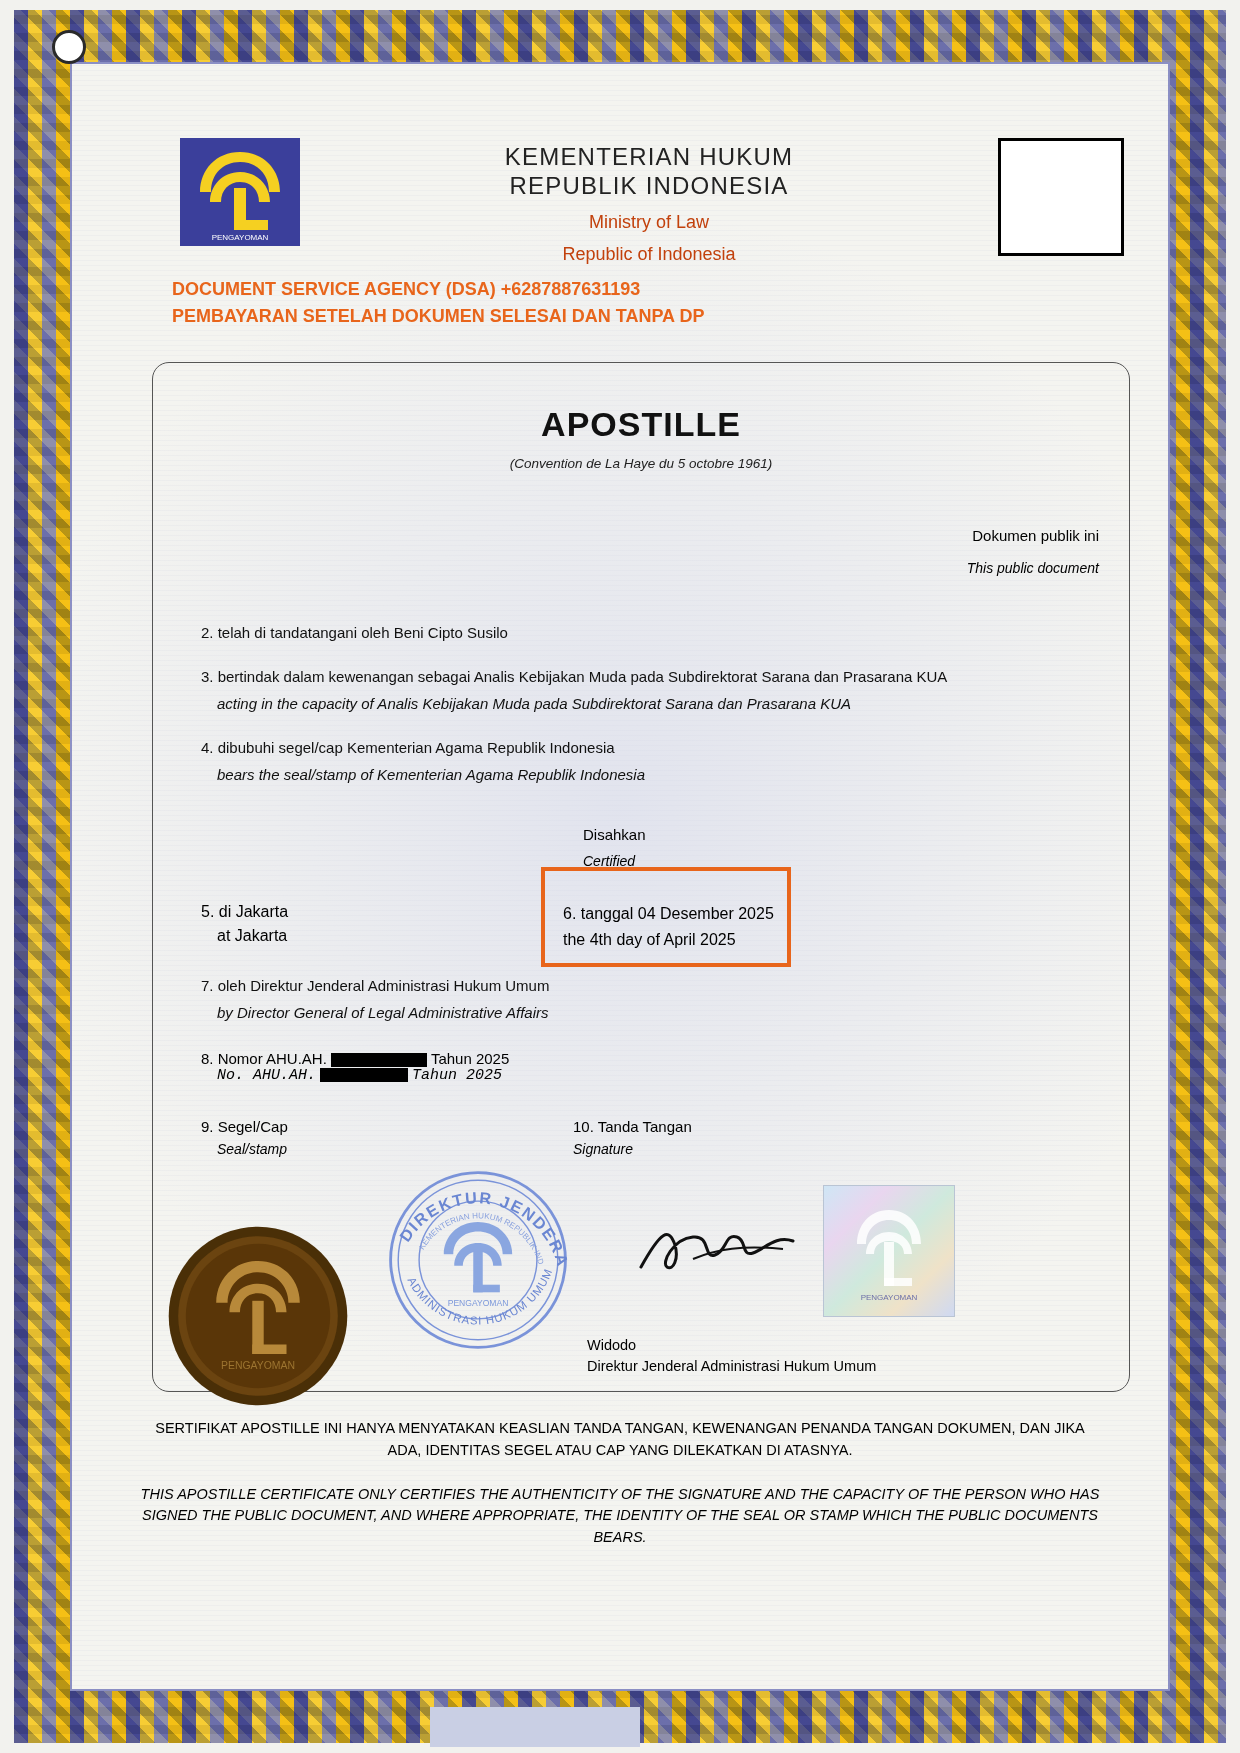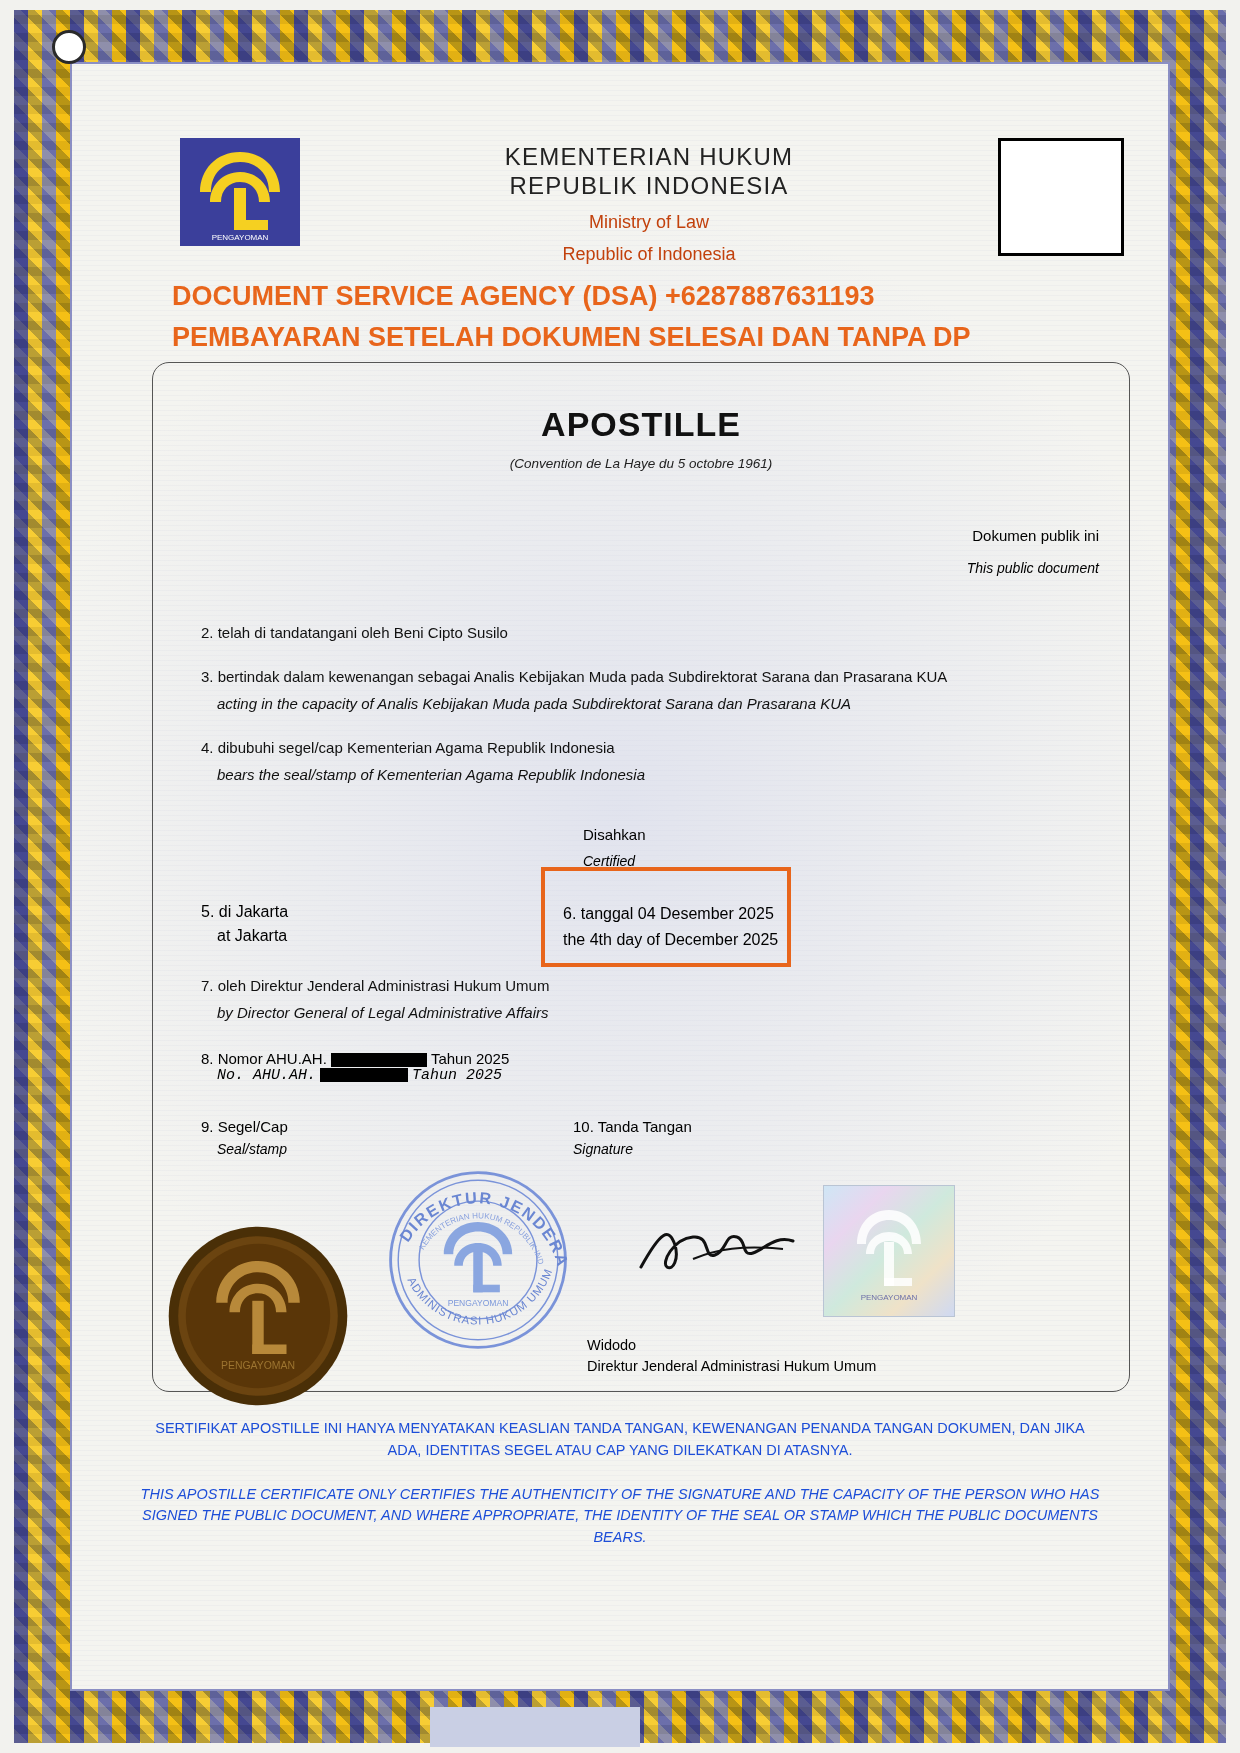--- a/index.html
+++ b/index.html
@@ -162,21 +162,21 @@
   }
 
   
   .promo {
     position: absolute;
     left: 80px;
     top: 198px;
     right: 40px;
     color: #E8651B;
     font-weight: bold;
-    font-size: 27px;
+    font-size: 18px;
     line-height: 1.52;
     z-index: 8;
   }
 
   
   .panel {
     position: relative;
     margin: 96px 18px 0 60px;
     border: 1.5px solid #555;
     border-radius: 17px;
@@ -314,21 +314,21 @@
     left: 14px;
     top: 178px;
     font-size: 14.5px;
     line-height: 1.45;
   }
 
   
   .footer {
     margin: 26px 46px 0 46px;
     text-align: center;
-    color: #1d4ed8;
+    color: #000000;
   }
   .footer .id {
     font-size: 14.5px;
     line-height: 1.5;
   }
   .footer .en {
     font-size: 14.5px;
     font-style: italic;
     line-height: 1.5;
     margin-top: 22px;
@@ -424,21 +424,21 @@
 
       <div class="row-5-6">
         <div class="col-left">
           <div class="id indent-1">5. di Jakarta</div>
           <div class="en indent-en" style="margin-top:6px;">at Jakarta</div>
         </div>
         <div class="col-right">
           <div class="date-highlight"></div>
           <div class="date-text">
             <div class="id">6. tanggal 04 Desember 2025</div>
-            <div class="en" style="margin-top:8px;">the 4th day of December 2025</div>
+            <div class="en" style="margin-top:8px;">the 4th day of April 2025</div>
           </div>
         </div>
       </div>
 
       <div class="item" style="margin-top:26px;">
         <div class="id indent-1">7. oleh Direktur Jenderal Administrasi Hukum Umum</div>
         <div class="en indent-en">by Director General of Legal Administrative Affairs</div>
       </div>
 
       <div class="nomor-row">

